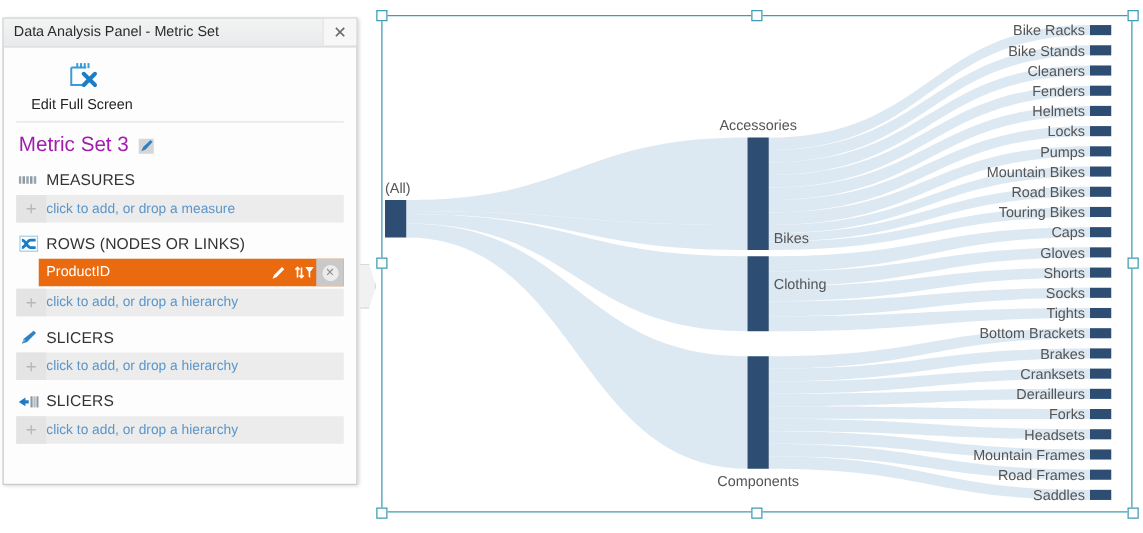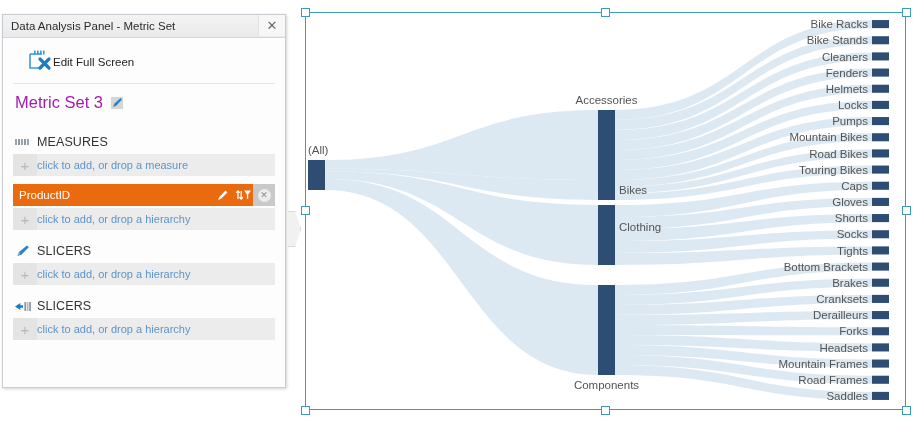--- a/index.html
+++ b/index.html
@@ -41,60 +41,59 @@
   }
   .panel-body { padding: 0 10px; }
 
   
   .toolbar {
     display: flex; padding: 6px 0 4px 6px;
     border-bottom: 1px solid #e2e4e6;
     margin: 0 0 0 0;
   }
   .tool-btn {
-    display: flex; flex-direction: row; align-items: center;
+    display: flex; flex-direction: column; align-items: center;
     padding: 2px 6px 3px 6px; cursor: pointer;
   }
   .tool-ico { height: 30px; display:flex; align-items:center; justify-content:center;}
   .tool-label { font-size: 11.5px; color: #232323; margin-top: 2px; white-space: nowrap;}
 
   
   .ms-head {
     display: flex; align-items: center; gap: 6px;
     padding: 9px 0 9px 2px;
   }
   .ms-title { font-size: 16.5px; color: #a21caf; font-weight: 400; }
   .ms-edit { width: 16px; height: 16px; cursor: pointer; }
 
   
   .sec-head {
     display: flex; align-items: flex-start; gap: 6px;
     padding: 2px 0 3px 2px;
-    margin-top: 12px;
   }
   .sec-ico { width: 16px; height: 14px; display:flex; align-items:center; }
   .sec-label { font-size: 12.5px; color: #333; letter-spacing: .1px; }
 
   
   .slot {
     display: flex; align-items: center;
     height: 22px; margin: 2px 0 8px 0;
     background: #ececec;
     cursor: pointer;
   }
   .slot-plus {
     width: 24px; height: 22px; display:flex; align-items:center; justify-content:center;
     color:#b8b8b8; font-size:15px; background:#e4e4e4;
   }
   .slot-text { flex:1; font-size: 11px; color:#5b95c9; padding-right:22px;}
 
   
   .pill {
     display:flex; align-items:center;
-    height: 22px; background:#ea6a10; margin: 2px 0 2px 0;
+    height: 22px; background:#ea6a10; margin: 2px 0 2px 18px;
     color:#fff;
   }
   .pill-name { flex:1; font-size:11.5px; padding-left:6px; color:#ffffff; }
   .pill-ico { width:20px; height:22px; display:flex; align-items:center; justify-content:center; cursor:pointer;}
   .pill-close {
     width:22px; height:22px; background:#c9c9c9; display:flex;
     align-items:center; justify-content:center; cursor:pointer;
   }
   .pill-close .xcirc {
     width:13px;height:13px;border-radius:50%;background:#ececec;color:#8d8d8d;
@@ -182,20 +181,30 @@
             <rect x="12" y="2" width="2" height="6" fill="#9aa4ac"></rect>
           </svg>
         </div>
         <div class="sec-label">MEASURES</div>
       </div>
       <div class="slot">
         <div class="slot-plus">+</div>
         <div class="slot-text">click to add, or drop a measure</div>
       </div>
 
+      <div class="sec-head">
+        <div class="sec-ico">
+          <svg width="16" height="14" viewBox="0 0 16 14">
+            <rect x="1" y="1" width="14" height="12" fill="#ffffff" stroke="#a9cde5" stroke-width="1"></rect>
+            <path d="M2.5 4 C6 4 6 10 9.5 10 L13.5 10" stroke="#1d7dc4" stroke-width="2.2" fill="none"></path>
+            <path d="M2.5 10 C6 10 6 4 9.5 4 L13.5 4" stroke="#1d7dc4" stroke-width="2.2" fill="none"></path>
+          </svg>
+        </div>
+        <div class="sec-label">ROWS (NODES OR LINKS)</div>
+      </div>
 
       <div class="pill">
         <div class="pill-name">ProductID</div>
         <div class="pill-ico">
           <svg width="14" height="14" viewBox="0 0 14 14">
             <path d="M2 12 L3.3 8.9 L9.6 2.6 L11.4 4.4 L5.1 10.7 Z" fill="#ffffff"></path>
           </svg>
         </div>
         <div class="pill-ico">
           <svg width="17" height="14" viewBox="0 0 17 14">

